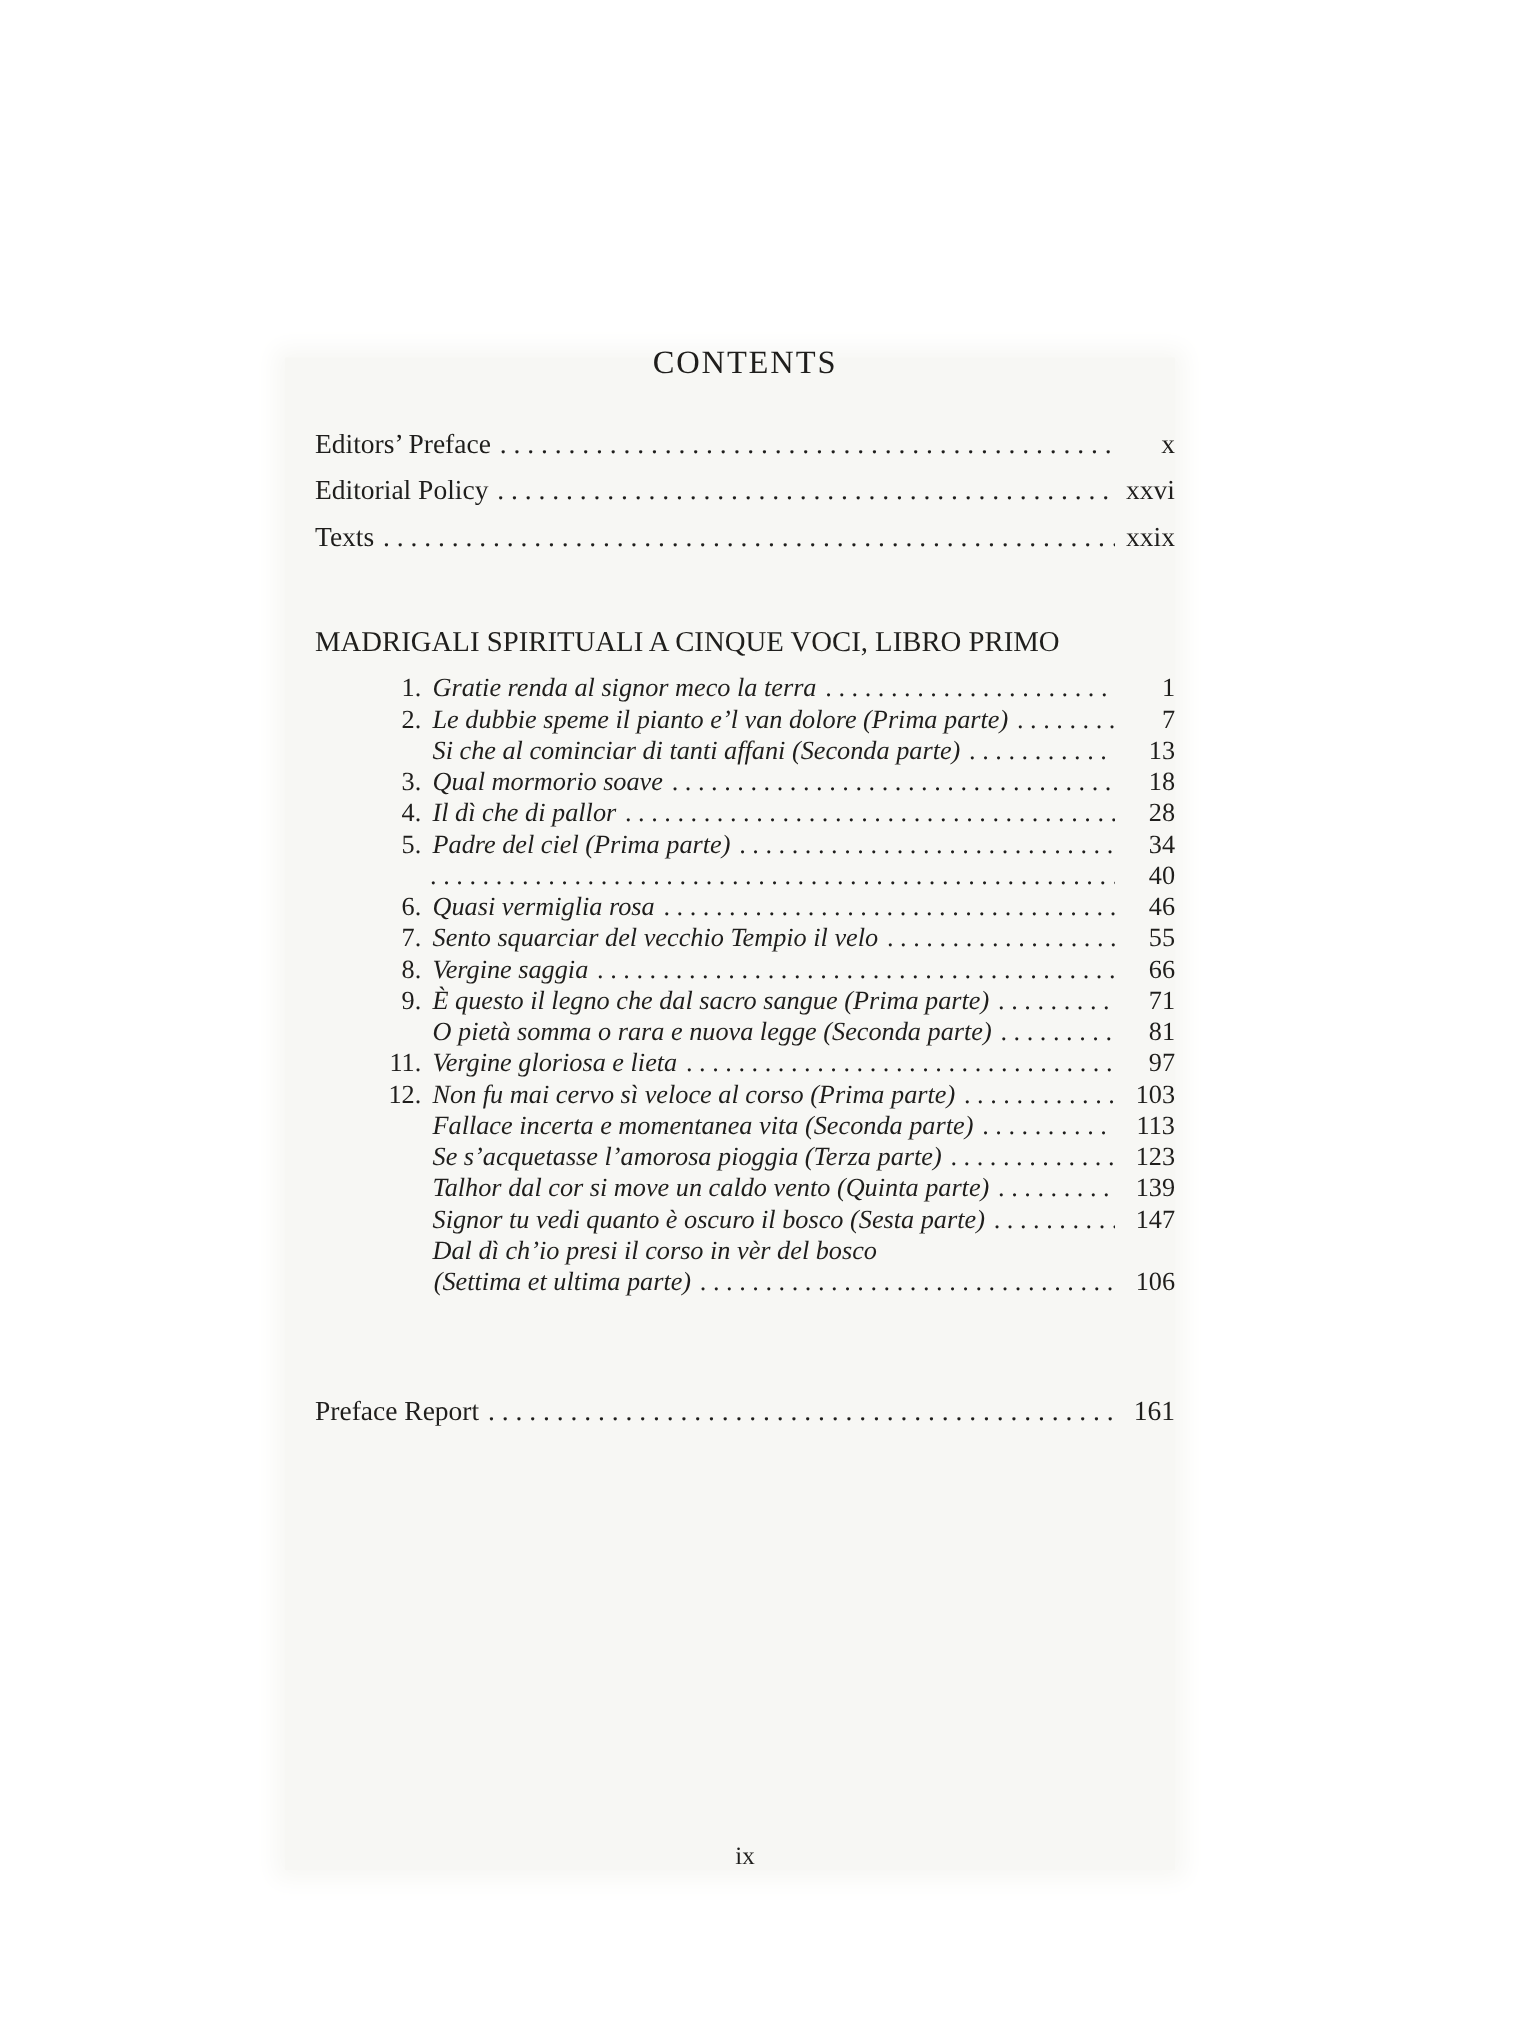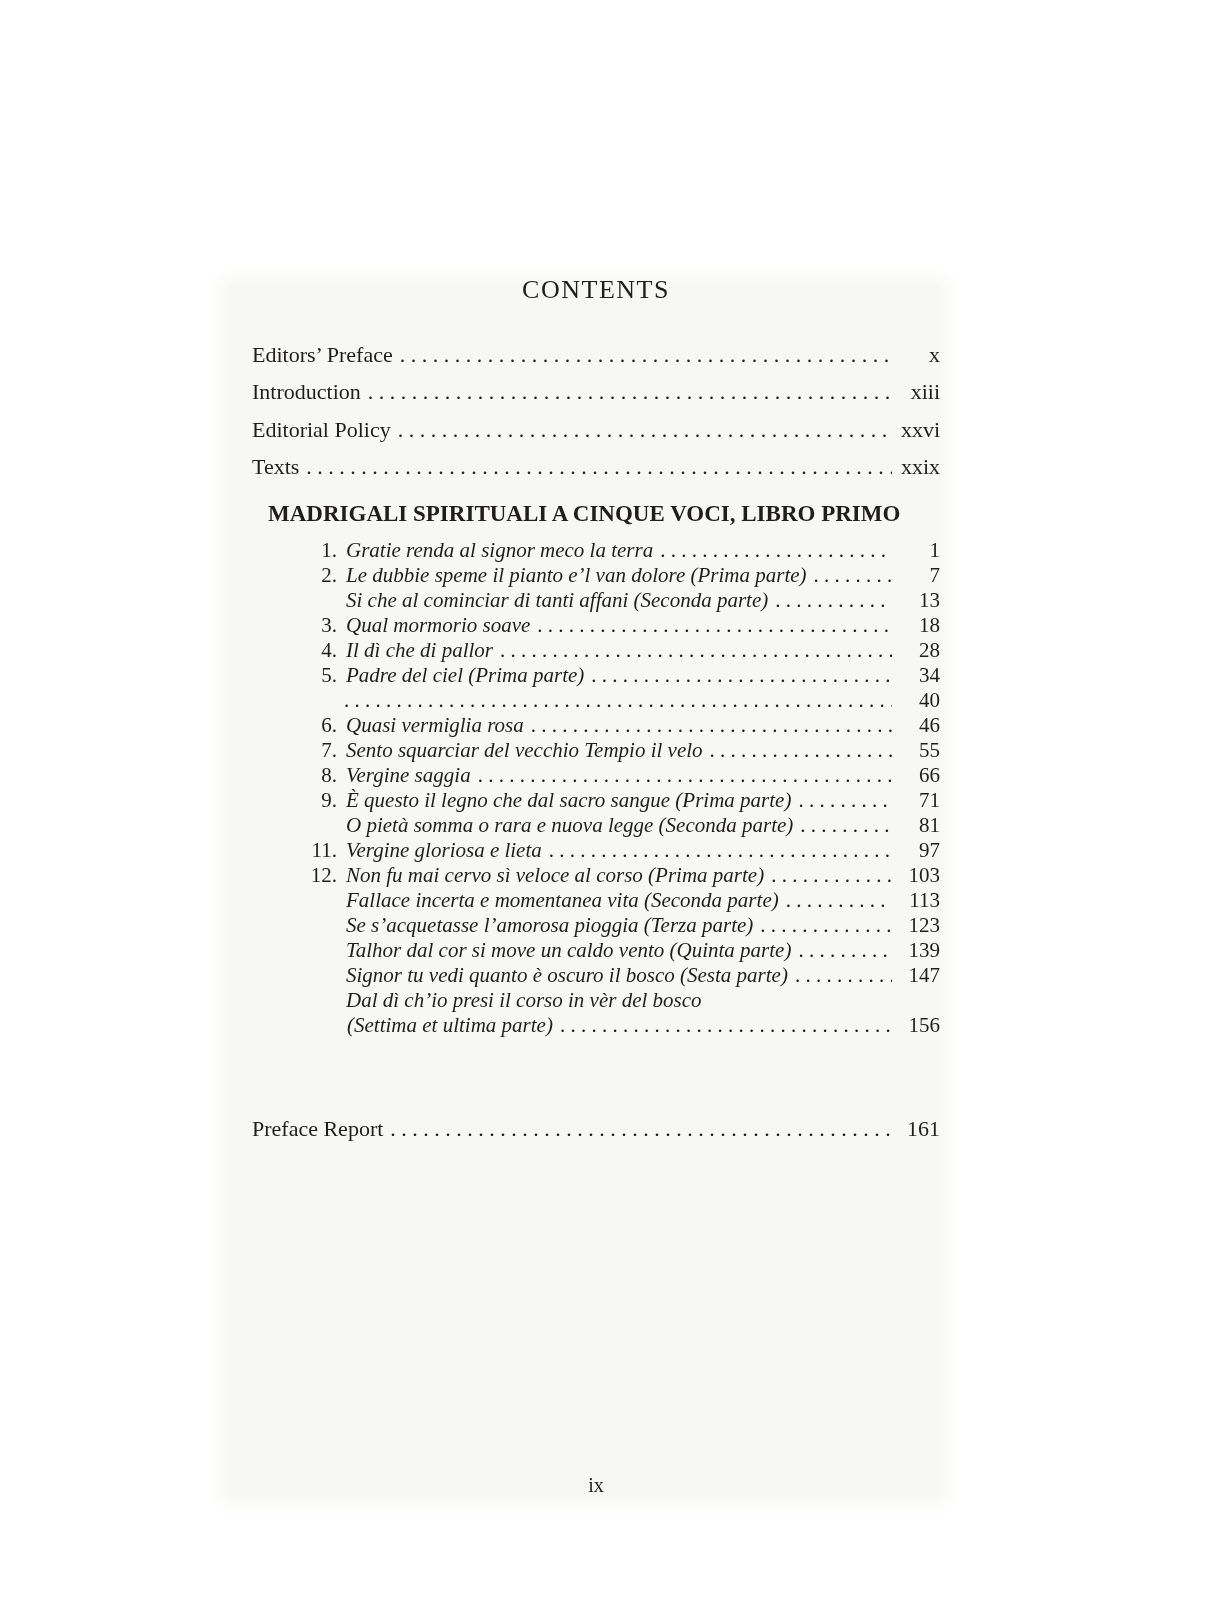--- a/index.html
+++ b/index.html
@@ -55,25 +55,25 @@
   .fm-row {
     display: flex;
     align-items: baseline;
     height: 37.33px;
     line-height: 37.33px;
     font-size: 22px;
   }
   .section-heading {
     position: absolute;
     top: 501px;
-    left: 16px;
+    left: 0;
     width: 100%;
     font-size: 23px;
     line-height: 26px;
-    font-weight: 700;
+    font-weight: 400;
     white-space: nowrap;
   }
   .toc-list {
     position: absolute;
     top: 538px;
     left: 0;
     width: 100%;
   }
   .item-row {
     display: flex;
@@ -146,25 +146,20 @@
 
     <div class="doc-title">CONTENTS</div>
 
     <div class="front-matter">
       <div class="fm-row">
         <span class="fm-label">Editors’ Preface</span>
         <span class="leader"></span>
         <span class="pg">x</span>
       </div>
       <div class="fm-row">
-        <span class="fm-label">Introduction</span>
-        <span class="leader"></span>
-        <span class="pg">xiii</span>
-      </div>
-      <div class="fm-row">
         <span class="fm-label">Editorial Policy</span>
         <span class="leader"></span>
         <span class="pg">xxvi</span>
       </div>
       <div class="fm-row">
         <span class="fm-label">Texts</span>
         <span class="leader"></span>
         <span class="pg">xxix</span>
       </div>
     </div>
@@ -282,21 +277,21 @@
       <div class="item-row no-leader">
         <span class="num"></span>
         <span class="title">Dal dì ch’io presi il corso in vèr del bosco</span>
         <span class="leader"></span>
         <span class="pg"></span>
       </div>
       <div class="item-row indent">
         <span class="num"></span>
         <span class="title">(Settima et ultima parte)</span>
         <span class="leader"></span>
-        <span class="pg">156</span>
+        <span class="pg">106</span>
       </div>
     </div>
 
     <div class="back-matter">
       <div class="bm-row">
         <span class="bm-label">Preface Report</span>
         <span class="leader"></span>
         <span class="pg">161</span>
       </div>
     </div>

